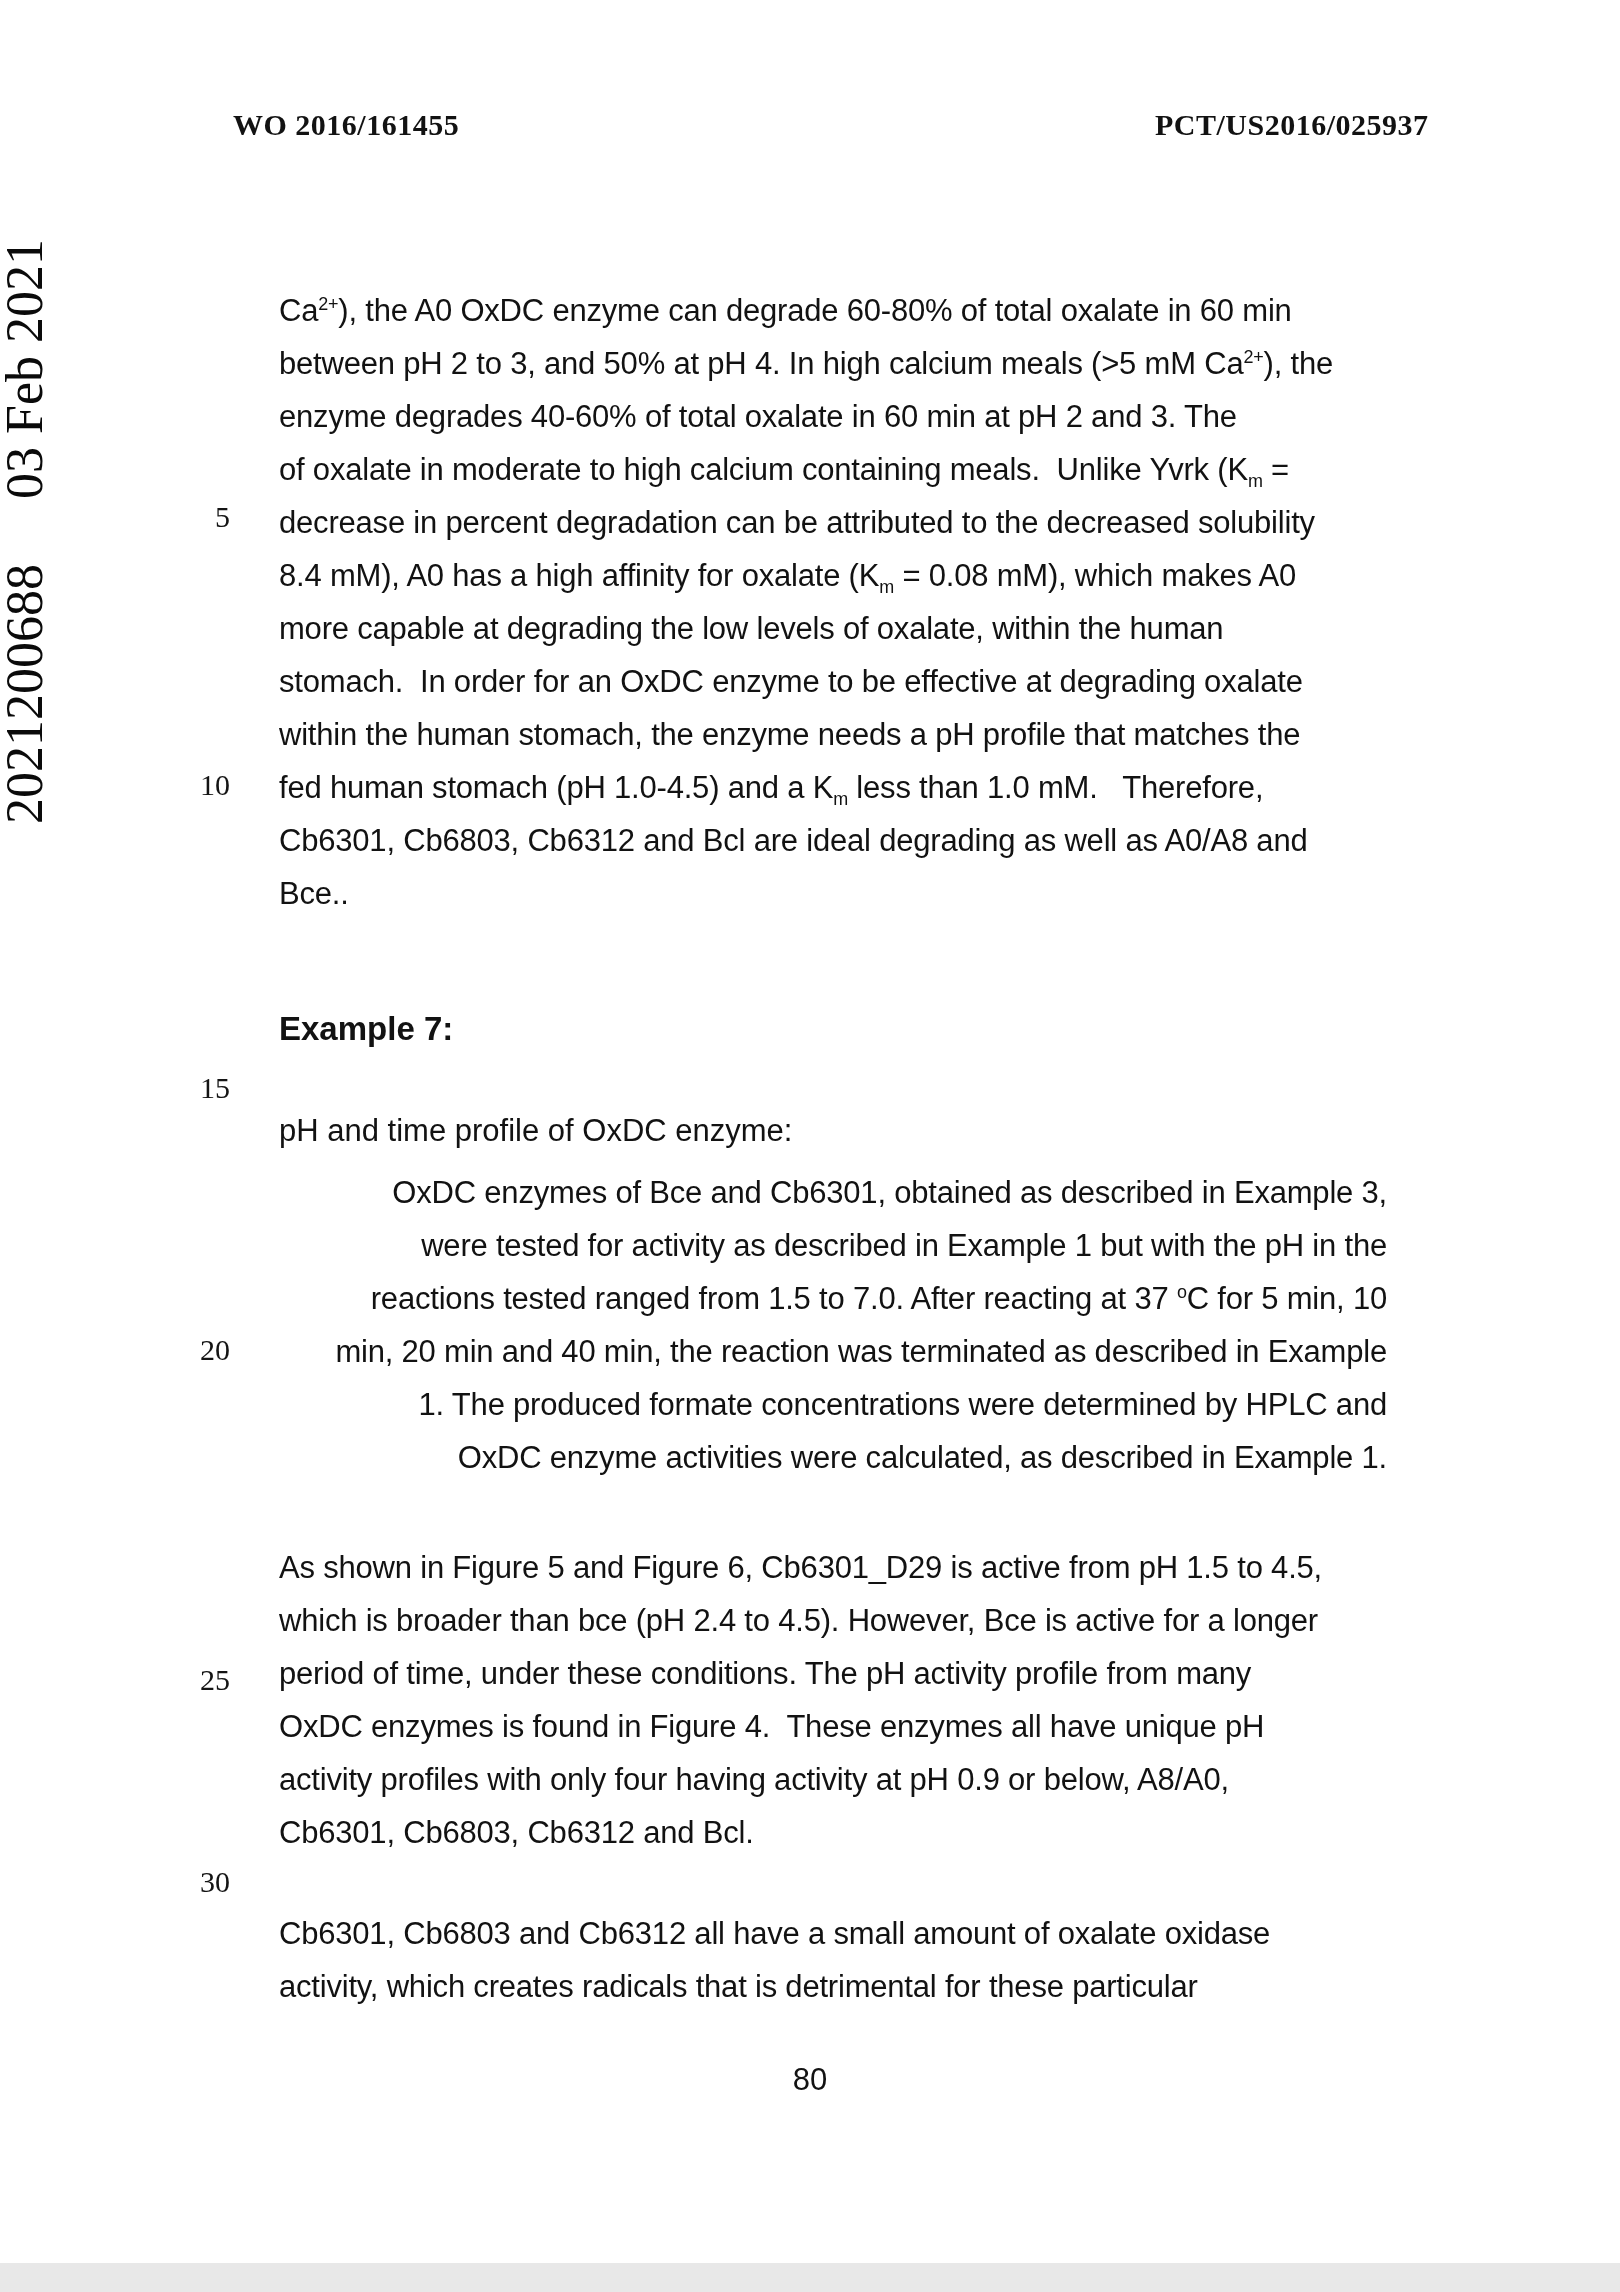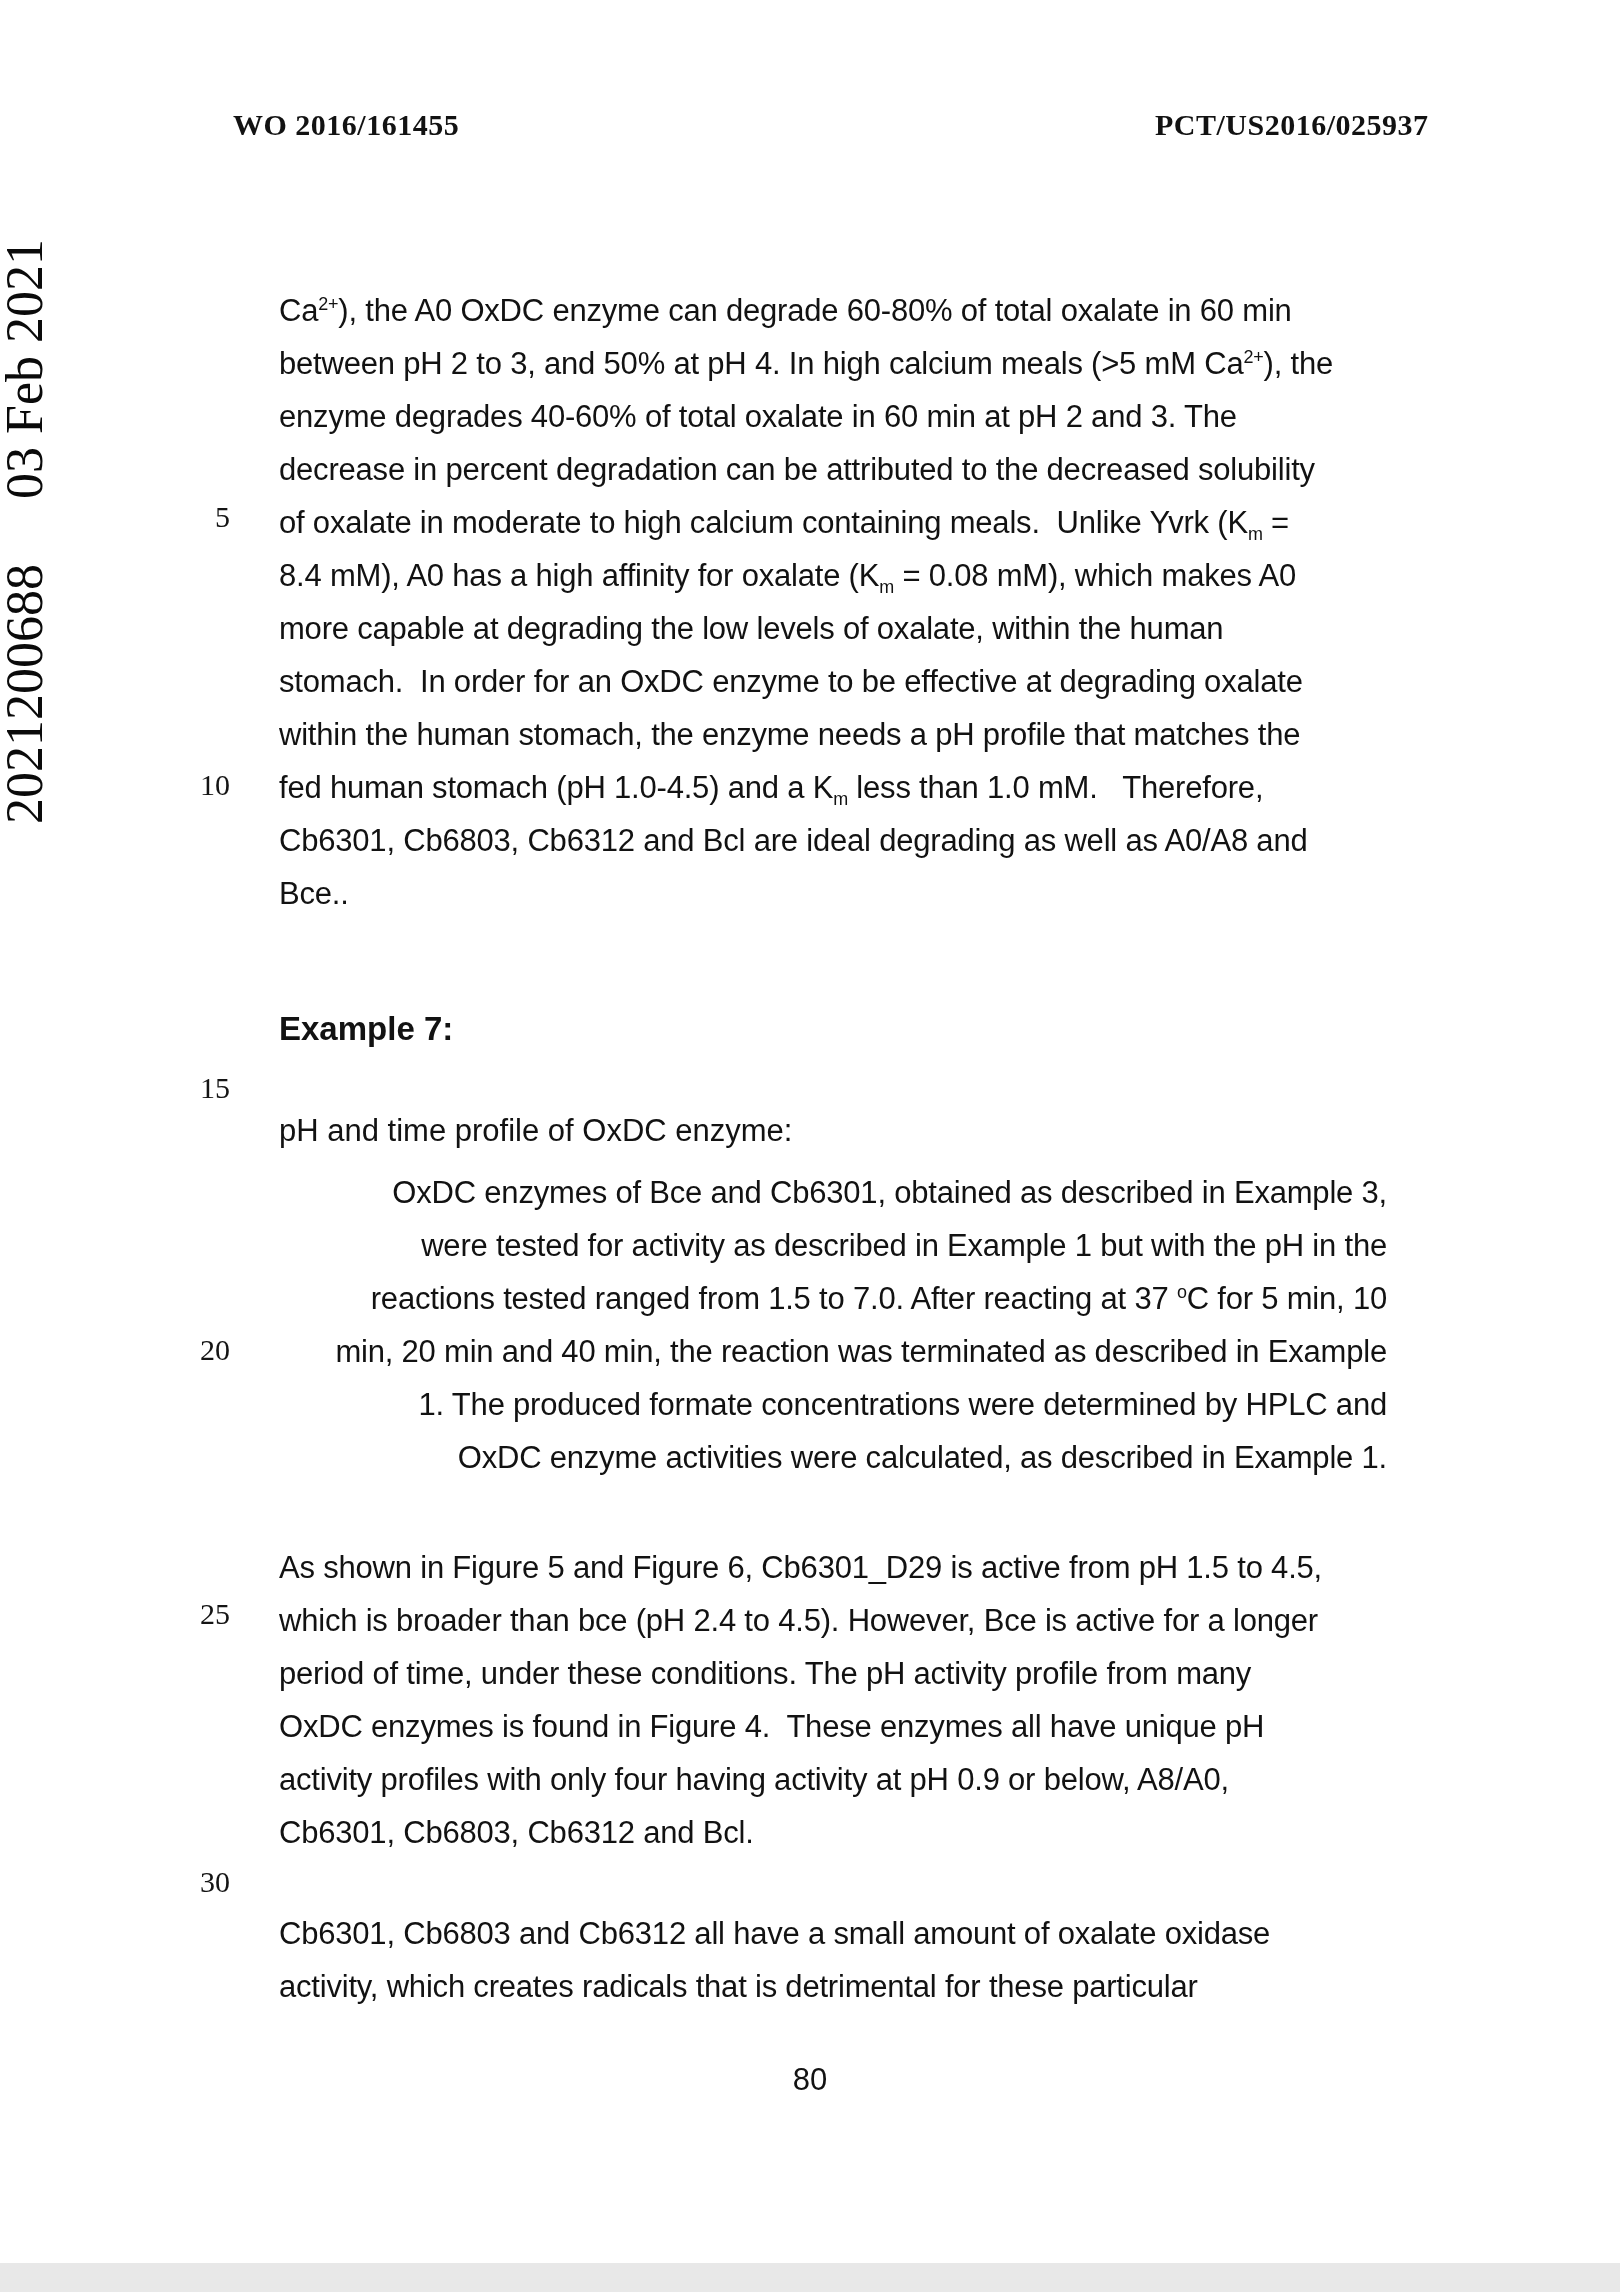--- a/index.html
+++ b/index.html
@@ -80,29 +80,29 @@
 
   <div id="sidebar">
     <span>2021200688</span>
     <span>03 Feb 2021</span>
   </div>
 
   <div class="lnum" style="top:497px">5</div>
   <div class="lnum" style="top:765px">10</div>
   <div class="lnum" style="top:1068px">15</div>
   <div class="lnum" style="top:1330px">20</div>
-  <div class="lnum" style="top:1594px">25</div>
+  <div class="lnum" style="top:1660px">25</div>
   <div class="lnum" style="top:1862px">30</div>
 
   <div id="p1" class="para">
       <div class="line">Ca<sup>2+</sup>), the A0 OxDC enzyme can degrade 60-80% of total oxalate in 60 min</div>
       <div class="line">between pH 2 to 3, and 50% at pH 4. In high calcium meals (&gt;5 mM Ca<sup>2+</sup>), the</div>
       <div class="line">enzyme degrades 40-60% of total oxalate in 60 min at pH 2 and 3. The</div>
+      <div class="line">of oxalate in moderate to high calcium containing meals.  Unlike Yvrk (K<sub>m</sub> =</div>
       <div class="line">decrease in percent degradation can be attributed to the decreased solubility</div>
-      <div class="line">of oxalate in moderate to high calcium containing meals.  Unlike Yvrk (K<sub>m</sub> =</div>
       <div class="line">8.4 mM), A0 has a high affinity for oxalate (K<sub>m</sub> = 0.08 mM), which makes A0</div>
       <div class="line">more capable at degrading the low levels of oxalate, within the human</div>
       <div class="line">stomach.  In order for an OxDC enzyme to be effective at degrading oxalate</div>
       <div class="line">within the human stomach, the enzyme needs a pH profile that matches the</div>
       <div class="line">fed human stomach (pH 1.0-4.5) and a K<sub>m</sub> less than 1.0 mM.   Therefore,</div>
       <div class="line">Cb6301, Cb6803, Cb6312 and Bcl are ideal degrading as well as A0/A8 and</div>
       <div class="line">Bce..</div>
     </div>
 
   <div id="example-heading">Example 7:</div>

